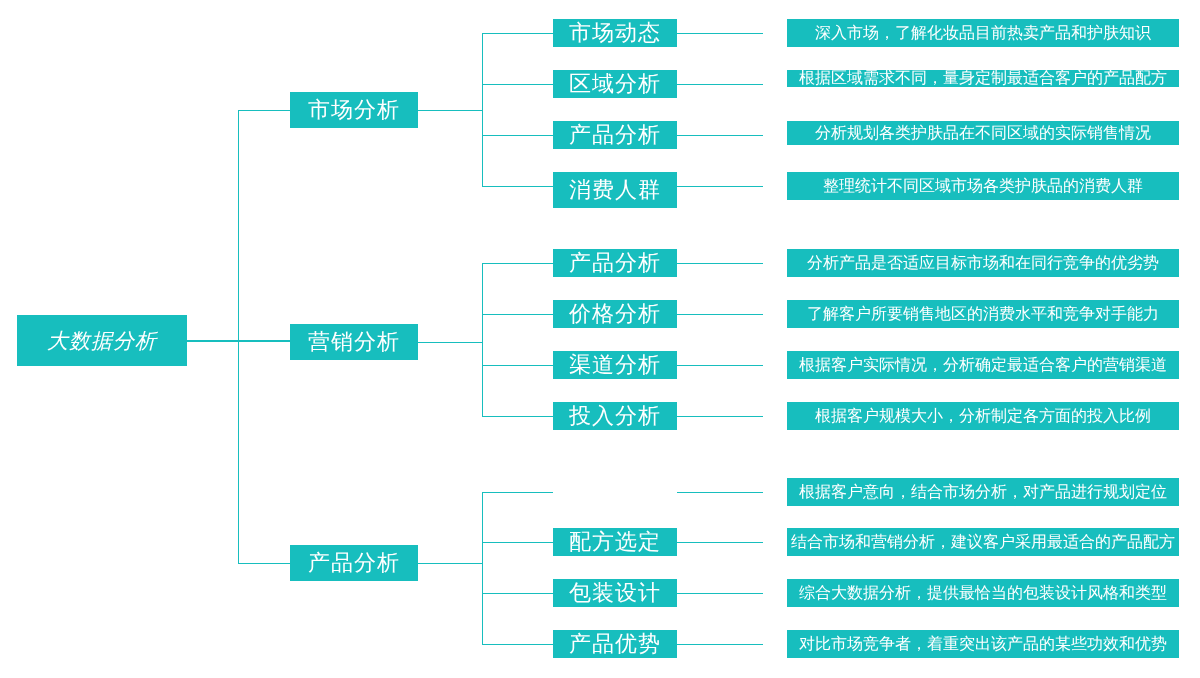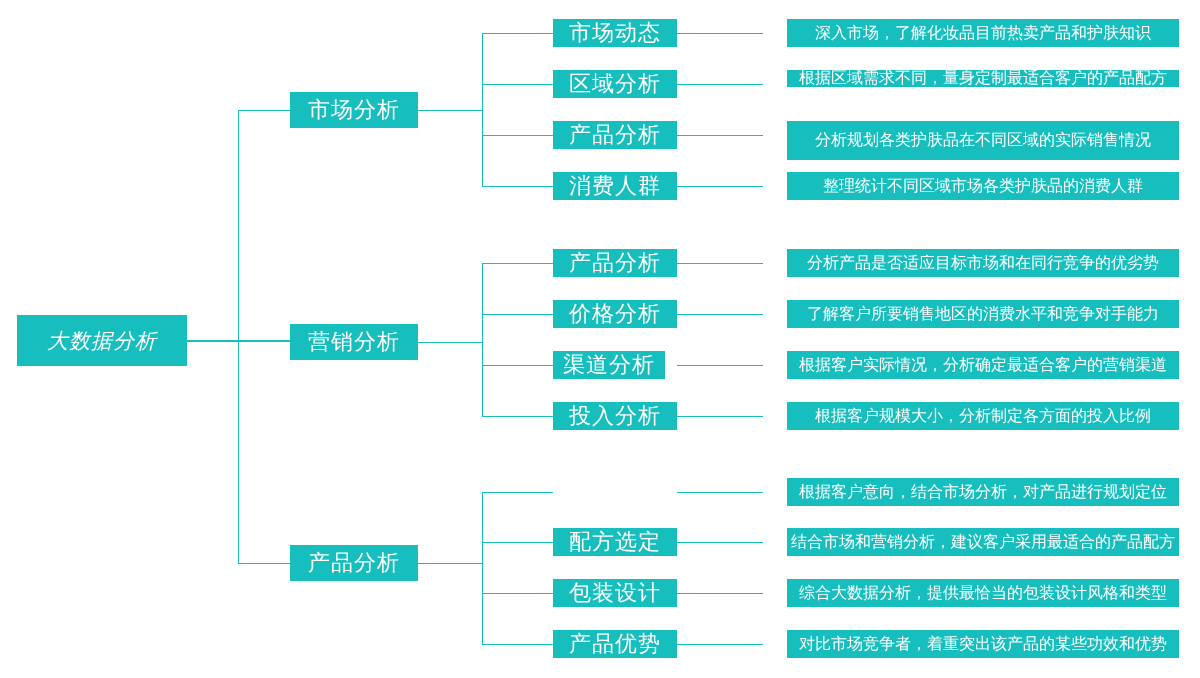--- a/index.html
+++ b/index.html
@@ -52,41 +52,41 @@
   <div class="line" style="left:482px;top:135px;width:71px;height:1px"></div>
   <div class="line" style="left:482px;top:186px;width:71px;height:1px"></div>
   <div class="line" style="left:677px;top:33px;width:86px;height:1px"></div>
   <div class="line" style="left:677px;top:84px;width:86px;height:1px"></div>
   <div class="line" style="left:677px;top:135px;width:86px;height:1px"></div>
   <div class="line" style="left:677px;top:186px;width:86px;height:1px"></div>
 
   <div class="box child" style="left:553px;top:19px;width:124px;height:28px">市场动态</div>
   <div class="box child" style="left:553px;top:70px;width:124px;height:28px">区域分析</div>
   <div class="box child" style="left:553px;top:121px;width:124px;height:28px">产品分析</div>
-  <div class="box child" style="left:553px;top:172px;width:124px;height:28px">消费人群</div>
+  <div class="box child" style="left:553px;top:172px;width:124px;height:36px">消费人群</div>
 
   <div class="box desc" style="left:763px;top:19px;width:392px;height:28px">深入市场，了解化妆品目前热卖产品和护肤知识</div>
   <div class="box desc" style="left:763px;top:70px;width:392px;height:17px">根据区域需求不同，量身定制最适合客户的产品配方</div>
-  <div class="box desc" style="left:763px;top:121px;width:392px;height:39px">分析规划各类护肤品在不同区域的实际销售情况</div>
+  <div class="box desc" style="left:763px;top:121px;width:392px;height:24px">分析规划各类护肤品在不同区域的实际销售情况</div>
   <div class="box desc" style="left:763px;top:172px;width:392px;height:28px">整理统计不同区域市场各类护肤品的消费人群</div>
 
   <div class="line" style="left:418px;top:342px;width:64px;height:1px"></div>
   <div class="line" style="left:482px;top:263px;width:1px;height:154px"></div>
   <div class="line" style="left:482px;top:263px;width:71px;height:1px"></div>
   <div class="line" style="left:482px;top:314px;width:71px;height:1px"></div>
   <div class="line" style="left:482px;top:365px;width:71px;height:1px"></div>
   <div class="line" style="left:482px;top:416px;width:71px;height:1px"></div>
   <div class="line" style="left:677px;top:263px;width:86px;height:1px"></div>
   <div class="line" style="left:677px;top:314px;width:86px;height:1px"></div>
   <div class="line" style="left:677px;top:365px;width:86px;height:1px"></div>
   <div class="line" style="left:677px;top:416px;width:86px;height:1px"></div>
 
   <div class="box child" style="left:553px;top:249px;width:124px;height:28px">产品分析</div>
   <div class="box child" style="left:553px;top:300px;width:124px;height:28px">价格分析</div>
-  <div class="box child" style="left:553px;top:351px;width:112px;height:28px">渠道分析</div>
+  <div class="box child" style="left:553px;top:351px;width:124px;height:28px">渠道分析</div>
   <div class="box child" style="left:553px;top:402px;width:124px;height:28px">投入分析</div>
 
   <div class="box desc" style="left:763px;top:249px;width:392px;height:28px">分析产品是否适应目标市场和在同行竞争的优劣势</div>
   <div class="box desc" style="left:763px;top:351px;width:392px;height:28px">根据客户实际情况，分析确定最适合客户的营销渠道</div>
   <div class="box desc" style="left:763px;top:300px;width:392px;height:28px">了解客户所要销售地区的消费水平和竞争对手能力</div>
   <div class="box desc" style="left:763px;top:402px;width:392px;height:28px">根据客户规模大小，分析制定各方面的投入比例</div>
 
   <div class="line" style="left:418px;top:563px;width:64px;height:1px"></div>
   <div class="line" style="left:482px;top:492px;width:1px;height:153px"></div>
   <div class="line" style="left:482px;top:492px;width:71px;height:1px"></div>

